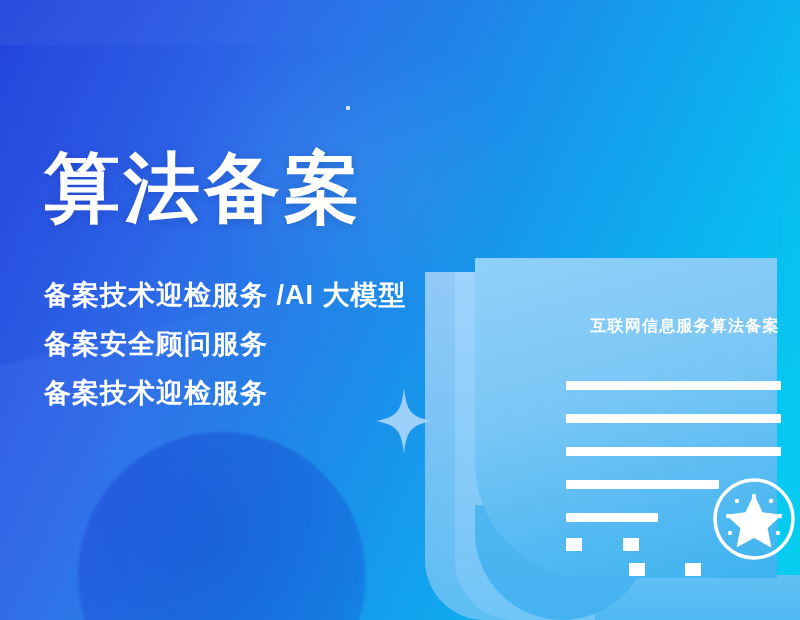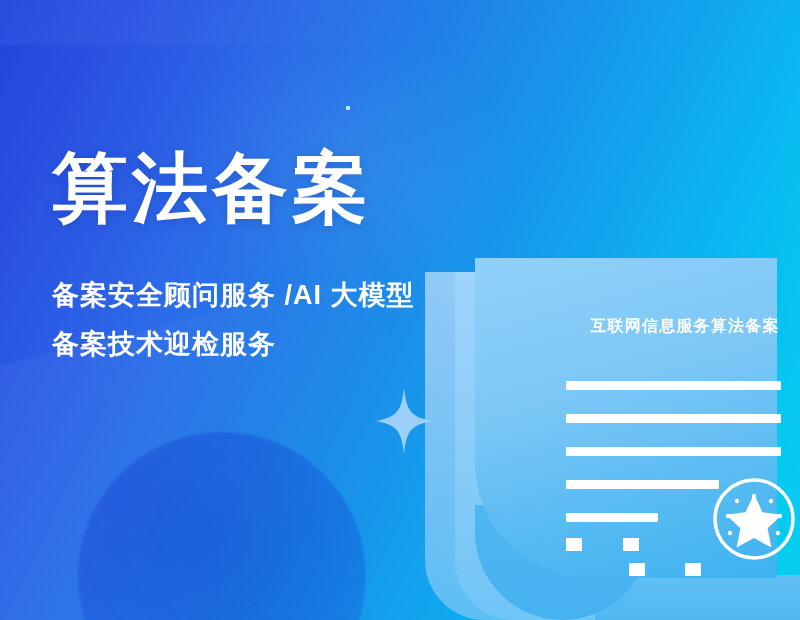--- a/index.html
+++ b/index.html
@@ -95,21 +95,21 @@
     position: absolute;
     left: 376px;
     top: 388px;
     width: 56px;
     height: 66px;
   }
 
   
   .text-block {
     position: absolute;
-    left: 52px;
+    left: 44px;
     top: 148px;
     width: 390px;
   }
   .hero-title {
     font-size: 76px;
     line-height: 1.06;
     font-weight: bold;
     color: #ffffff;
     letter-spacing: 4px;
     margin: 0;
@@ -262,21 +262,22 @@
       <svg width="56" height="66" viewBox="0 0 56 66">
         <path d="M28 0 C30.5 22 34 29 56 33 C34 37 30.5 44 28 66 C25.5 44 22 37 0 33 C22 29 25.5 22 28 0 Z" fill="#A8D4FB" opacity="0.92"></path>
       </svg>
     </div>
   </div>
 
   <div class="text-block">
     <h1 class="hero-title">算法备案</h1>
 
     <ul class="subtitle-list">
-      <li class="subtitle-line">备案安全顾问服务 /AI 大模型</li>
+      <li class="subtitle-line">备案技术迎检服务 /AI 大模型</li>
+      <li class="subtitle-line">备案安全顾问服务</li>
       <li class="subtitle-line">备案技术迎检服务</li>
     </ul>
   </div>
 
   <div class="doc-stack">
     <div class="doc-back-2"></div>
     <div class="doc-back-1"></div>
 
     <div class="doc-underband"></div>
     <div class="doc-bottom-round"></div>

